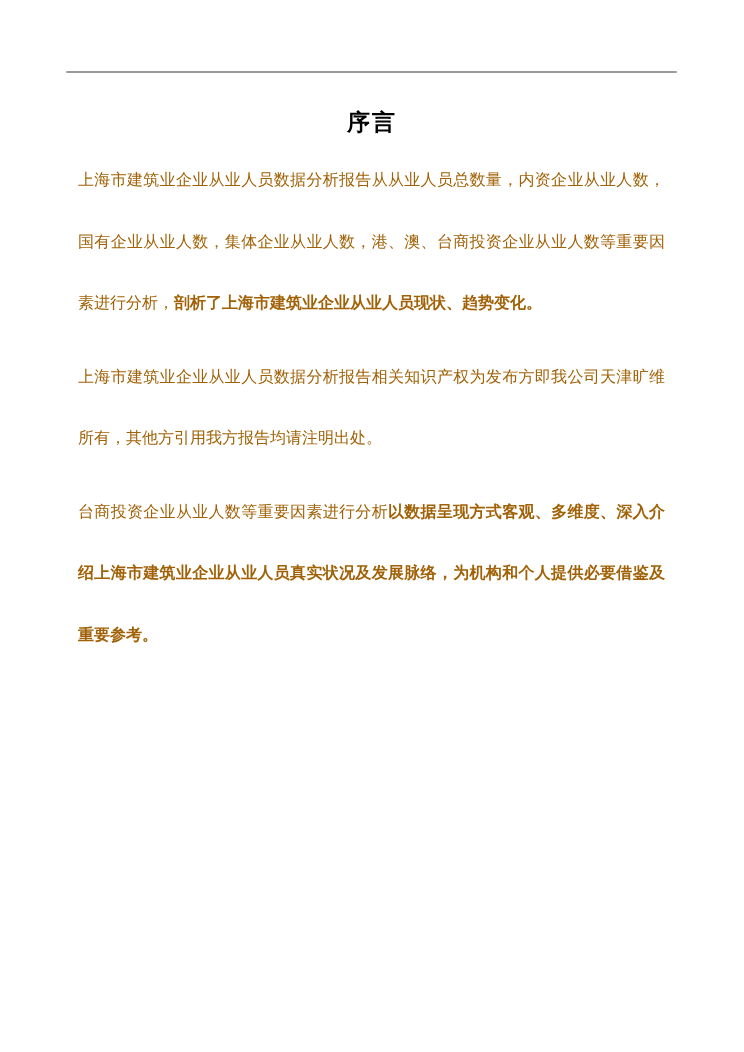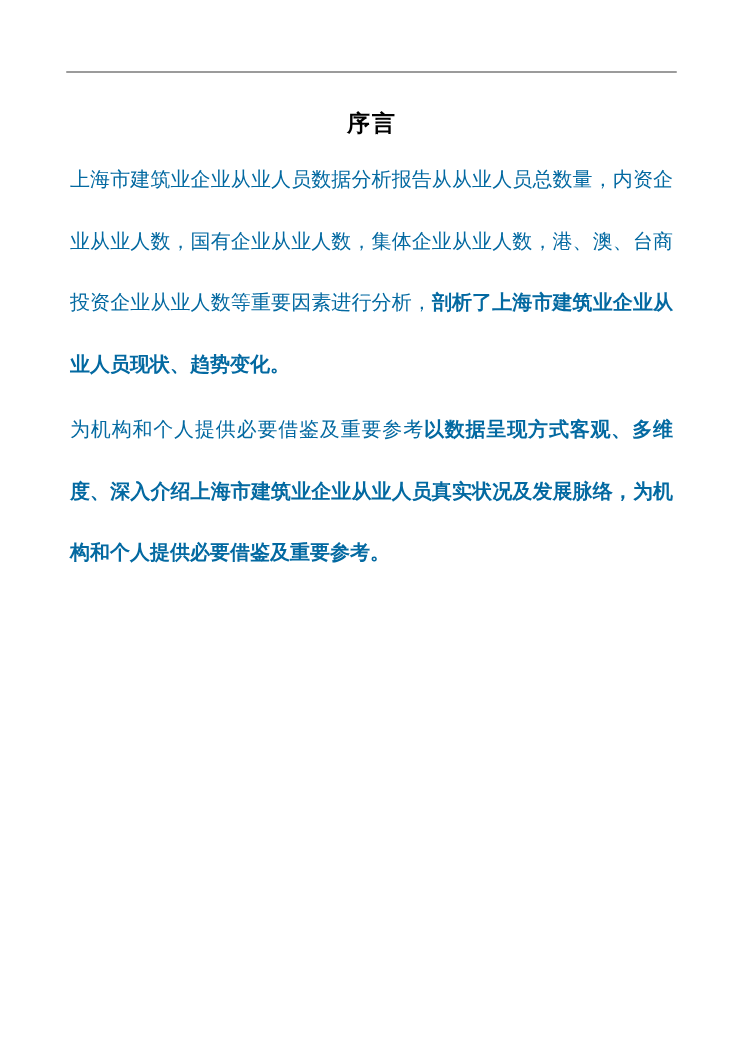--- a/index.html
+++ b/index.html
@@ -6,58 +6,59 @@
     margin: 0;
     padding: 0;
     background: #ffffff;
   }
   .sheet {
     position: relative;
     width: 744px;
     height: 1052px;
     background: #ffffff;
     overflow: hidden;
-    font-family: Liberation Sans, sans-serif;
+    font-family: Liberation Serif, serif;
     color: #000000;
   }
   .header-rule {
     margin: 71px 67px 0 66px;
     height: 2px;
     background: #9b9b9b;
     border-radius: 1px;
   }
   .doc-title {
     margin: 37px 66px 0 66px;
     text-align: center;
     font-size: 23px;
     line-height: 26px;
     font-weight: 700;
     letter-spacing: 2px;
   }
   .doc-body {
     margin: 13px 67px 0 66px;
   }
   .doc-body p {
-    margin: 4px;
+    margin: 12px;
     padding: 0;
-    font-size: 20px;
+    font-size: 16px;
     line-height: 61.5px;
     text-align: justify;
     text-justify: inter-character;
     word-break: break-all;
     overflow-wrap: break-word;
-    color: #0369a1;
+    color: #a16207;
   }
   .doc-body p span.bold {
     font-weight: 700;
   }
 </style>
 </head>
 <body>
 
 <div class="sheet" style="background: rgb(255, 255, 255); color: rgb(0, 0, 0);">
   <div class="header-rule" style="background: rgb(155, 155, 155);"></div>
   <h1 class="doc-title">序言</h1>
   <div class="doc-body">
       <p><span>上海市建筑业企业从业人员数据分析报告从从业人员总数量，内资企业从业人数，国有企业从业人数，集体企业从业人数，港、澳、台商投资企业从业人数等重要因素进行分析，</span><span class="bold">剖析了上海市建筑业企业从业人员现状、趋势变化。</span></p>
-      <p><span>为机构和个人提供必要借鉴及重要参考</span><span class="bold">以数据呈现方式客观、多维度、深入介绍上海市建筑业企业从业人员真实状况及发展脉络，为机构和个人提供必要借鉴及重要参考。</span></p>
+      <p><span>上海市建筑业企业从业人员数据分析报告相关知识产权为发布方即我公司天津旷维所有，其他方引用我方报告均请注明出处。</span></p>
+      <p><span>台商投资企业从业人数等重要因素进行分析</span><span class="bold">以数据呈现方式客观、多维度、深入介绍上海市建筑业企业从业人员真实状况及发展脉络，为机构和个人提供必要借鉴及重要参考。</span></p>
     </div>
 </div>
 
 </body></html>

